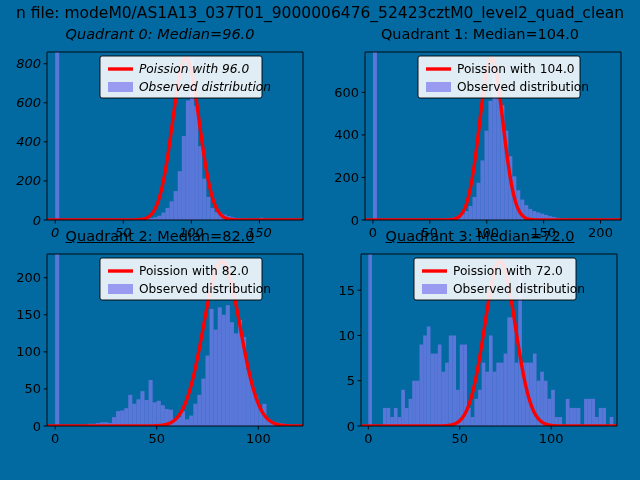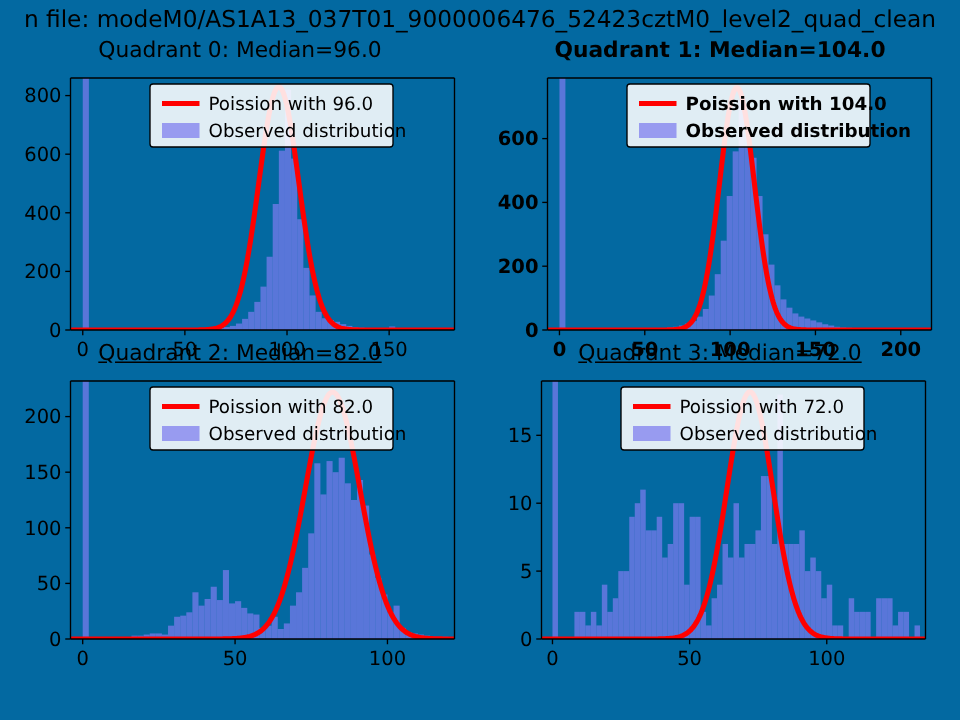--- a/index.html
+++ b/index.html
@@ -19,21 +19,21 @@
 </style>
 </head>
 <body>
 
 <div id="figure">
 
   <div class="suptitle">
     <span>n file: modeM0/AS1A13_037T01_9000006476_52423cztM0_level2_quad_clean</span>
   </div>
 
-  <div class="panel" style="left:0px;top:24px;width:320px;height:216px;">
+  <div class="panel" style="left:0px;top:24px;width:320px;height:216px;font-style:italic;">
     <div class="axtitle" style="left:0;top:2px;width:320px;">Quadrant 0: Median=96.0</div>
     <svg width="320" height="216" viewBox="0 0 320 216">
         <defs>
           <clipPath id="clip-0">
             <rect x="47" y="14" width="256" height="182"></rect>
           </clipPath>
         </defs>
         <g clip-path="url(#clip-0)">
           <g>
             <rect x="55.170212765957444" y="28" width="4.085106382978722" height="168" fill="#7b7bee" fill-opacity="0.72" stroke="none"></rect>
@@ -118,21 +118,21 @@
         <g>
           <rect x="100" y="32" width="162" height="42" rx="2" fill="#ffffff" fill-opacity="0.88" stroke="#000000" stroke-width="0.9"></rect>
           <line x1="108" y1="45" x2="133" y2="45" stroke="#ff0000" stroke-width="3.4"></line>
           <text x="139" y="49" class="legendtext">Poission with 96.0</text>
           <rect x="108" y="58" width="25" height="10" fill="#7b7bee" fill-opacity="0.72"></rect>
           <text x="139" y="67" class="legendtext">Observed distribution</text>
         </g>
       </svg>
   </div>
 
-  <div class="panel" style="left:320px;top:24px;width:320px;height:216px;font-weight:bold;">
+  <div class="panel" style="left:320px;top:24px;width:320px;height:216px;">
     <div class="axtitle" style="left:0;top:2px;width:320px;">Quadrant 1: Median=104.0</div>
     <svg width="320" height="216" viewBox="0 0 320 216">
         <defs>
           <clipPath id="clip-1">
             <rect x="45" y="14" width="256" height="182"></rect>
           </clipPath>
         </defs>
         <g clip-path="url(#clip-1)">
           <g>
             <rect x="52.964444444444446" y="28" width="3.9822222222222194" height="168" fill="#7b7bee" fill-opacity="0.72" stroke="none"></rect>

